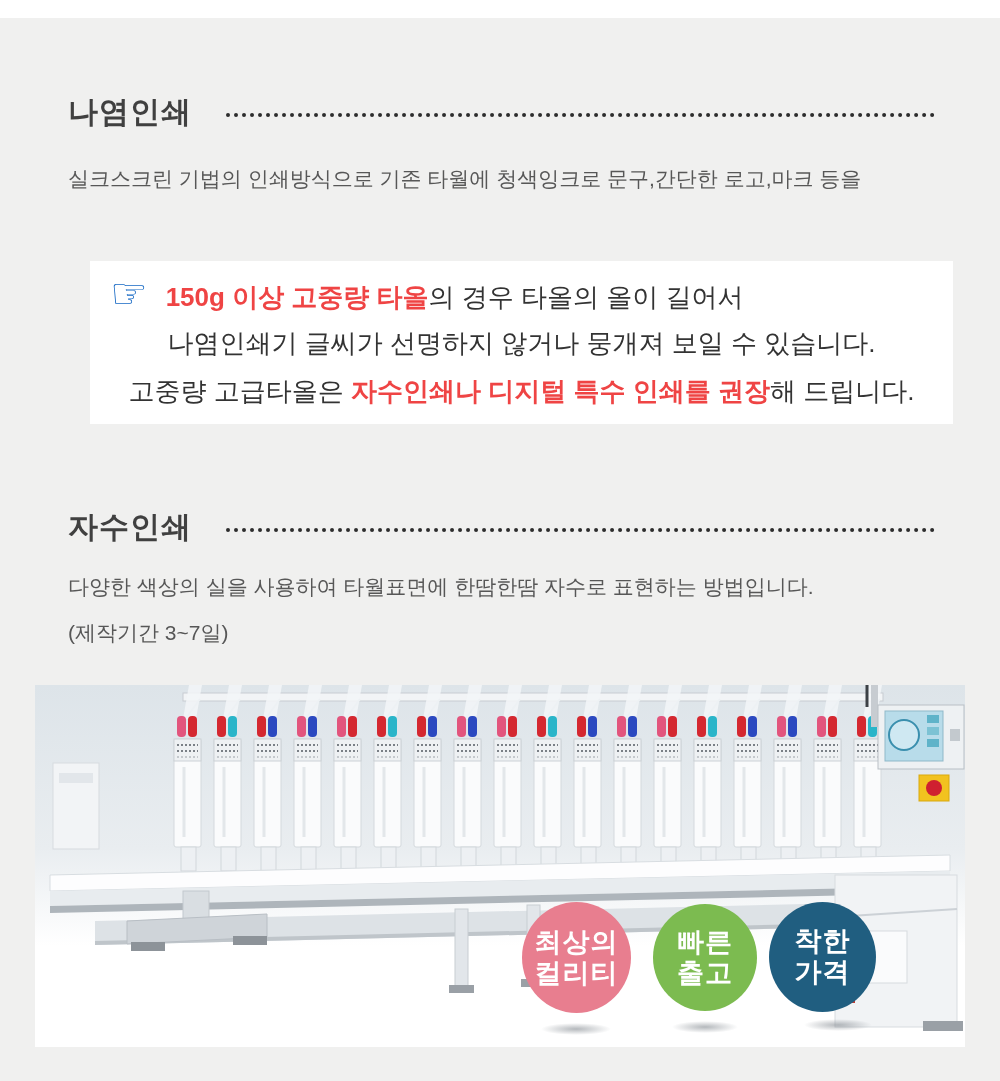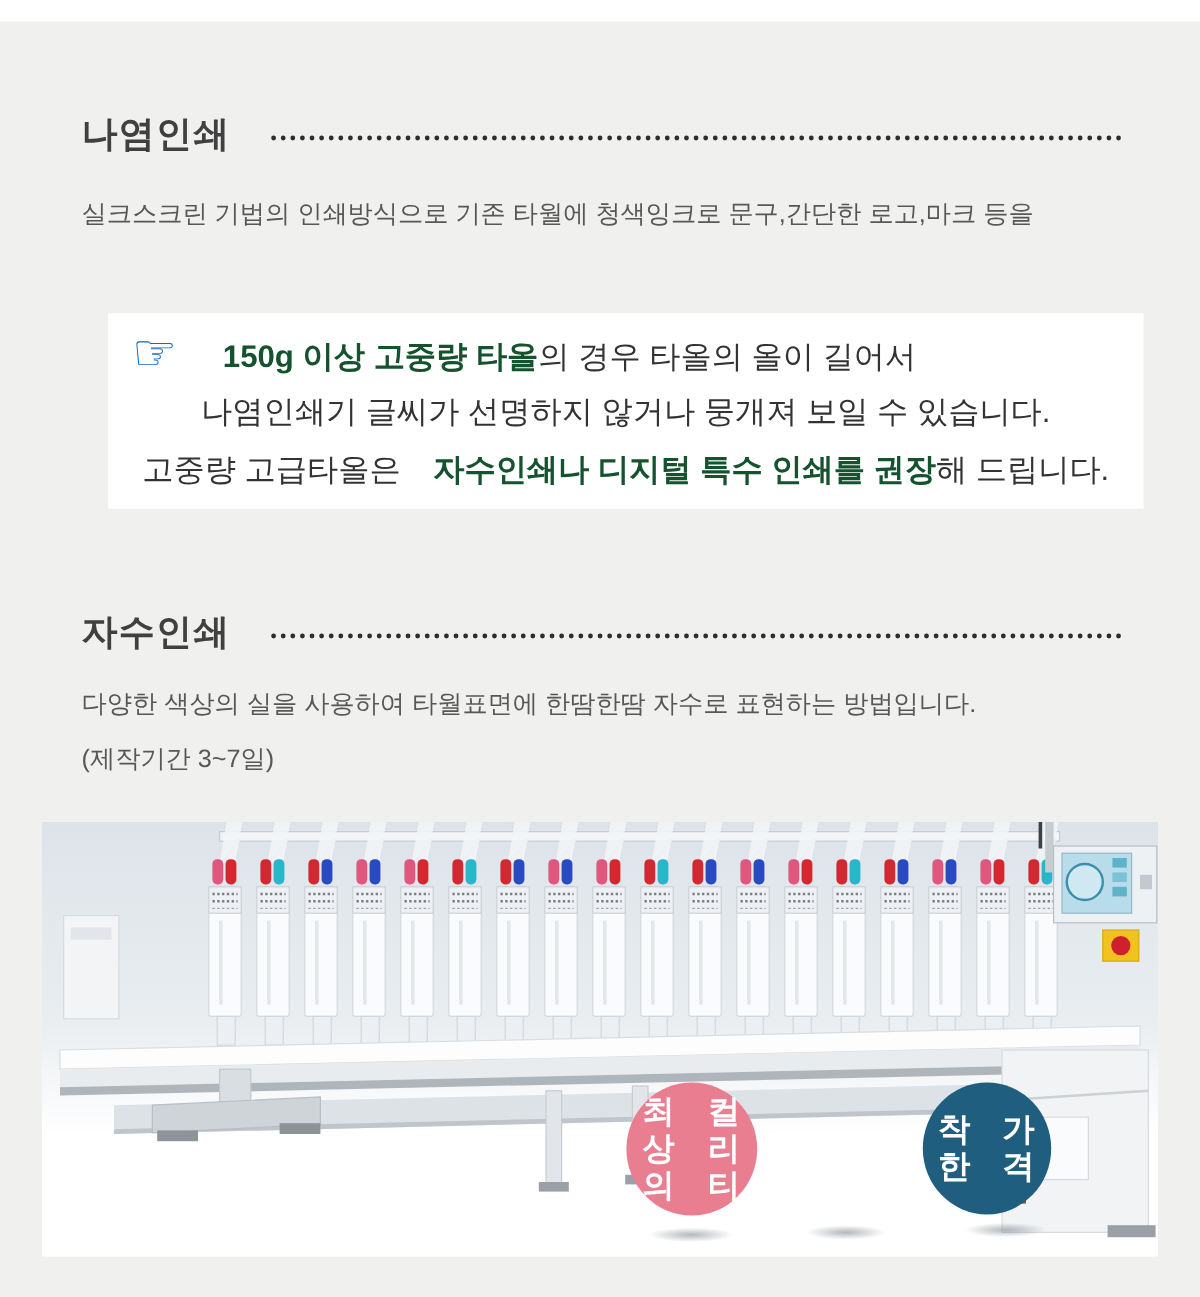--- a/index.html
+++ b/index.html
@@ -32,31 +32,31 @@
   }
   .note-line1{
     display:flex;align-items:center;
     padding-left:20px;padding-top:14px;height:44px;
   }
   .hand-icon{
     font-size:42px;color:#1769c4;line-height:1;
     margin-right:18px;transform:translateY(-3px);
   }
   .note-line{height:48px;line-height:48px;text-align:center;}
-  .hl{color:#14532d;font-weight:700;margin-left:20px;}
+  .hl{color:#ef4444;font-weight:700;}
 
   .figure{
     position:absolute;left:35px;top:685px;width:930px;height:362px;
     background:#ffffff;
   }
   .figure svg{position:absolute;left:0;top:0;}
 
   .badge{
     position:absolute;border-radius:50%;
-    display:flex;flex-direction:row;align-items:center;justify-content:center;
+    display:flex;flex-direction:column;align-items:center;justify-content:center;
     color:#ffffff;font-weight:700;font-size:27px;line-height:31px;
     letter-spacing:1px;text-align:center;
   }
   .badge-shadow{
     position:absolute;border-radius:50%;
     background:radial-gradient(closest-side,rgba(140,146,152,0.65),rgba(140,146,152,0));
   }
   .b1{left:487px;top:217px;width:109px;height:111px;}
   .b2{left:618px;top:219px;width:104px;height:107px;}
   .b3{left:734px;top:217px;width:107px;height:110px;}
@@ -354,18 +354,22 @@
     </svg>
 
     <div class="badge-shadow s1"></div>
     <div class="badge-shadow s2"></div>
     <div class="badge-shadow s3"></div>
 
     <div class="badge b1" style="background: rgb(232, 126, 143);">
       <span>최상의</span>
       <span>컬리티</span>
     </div>
+    <div class="badge b2" style="background: rgb(124, 187, 80);">
+      <span>빠른</span>
+      <span>출고</span>
+    </div>
     <div class="badge b3" style="background: rgb(32, 94, 128);">
       <span>착한</span>
       <span>가격</span>
     </div>
   </div>
 </div>
 
 </body></html>

